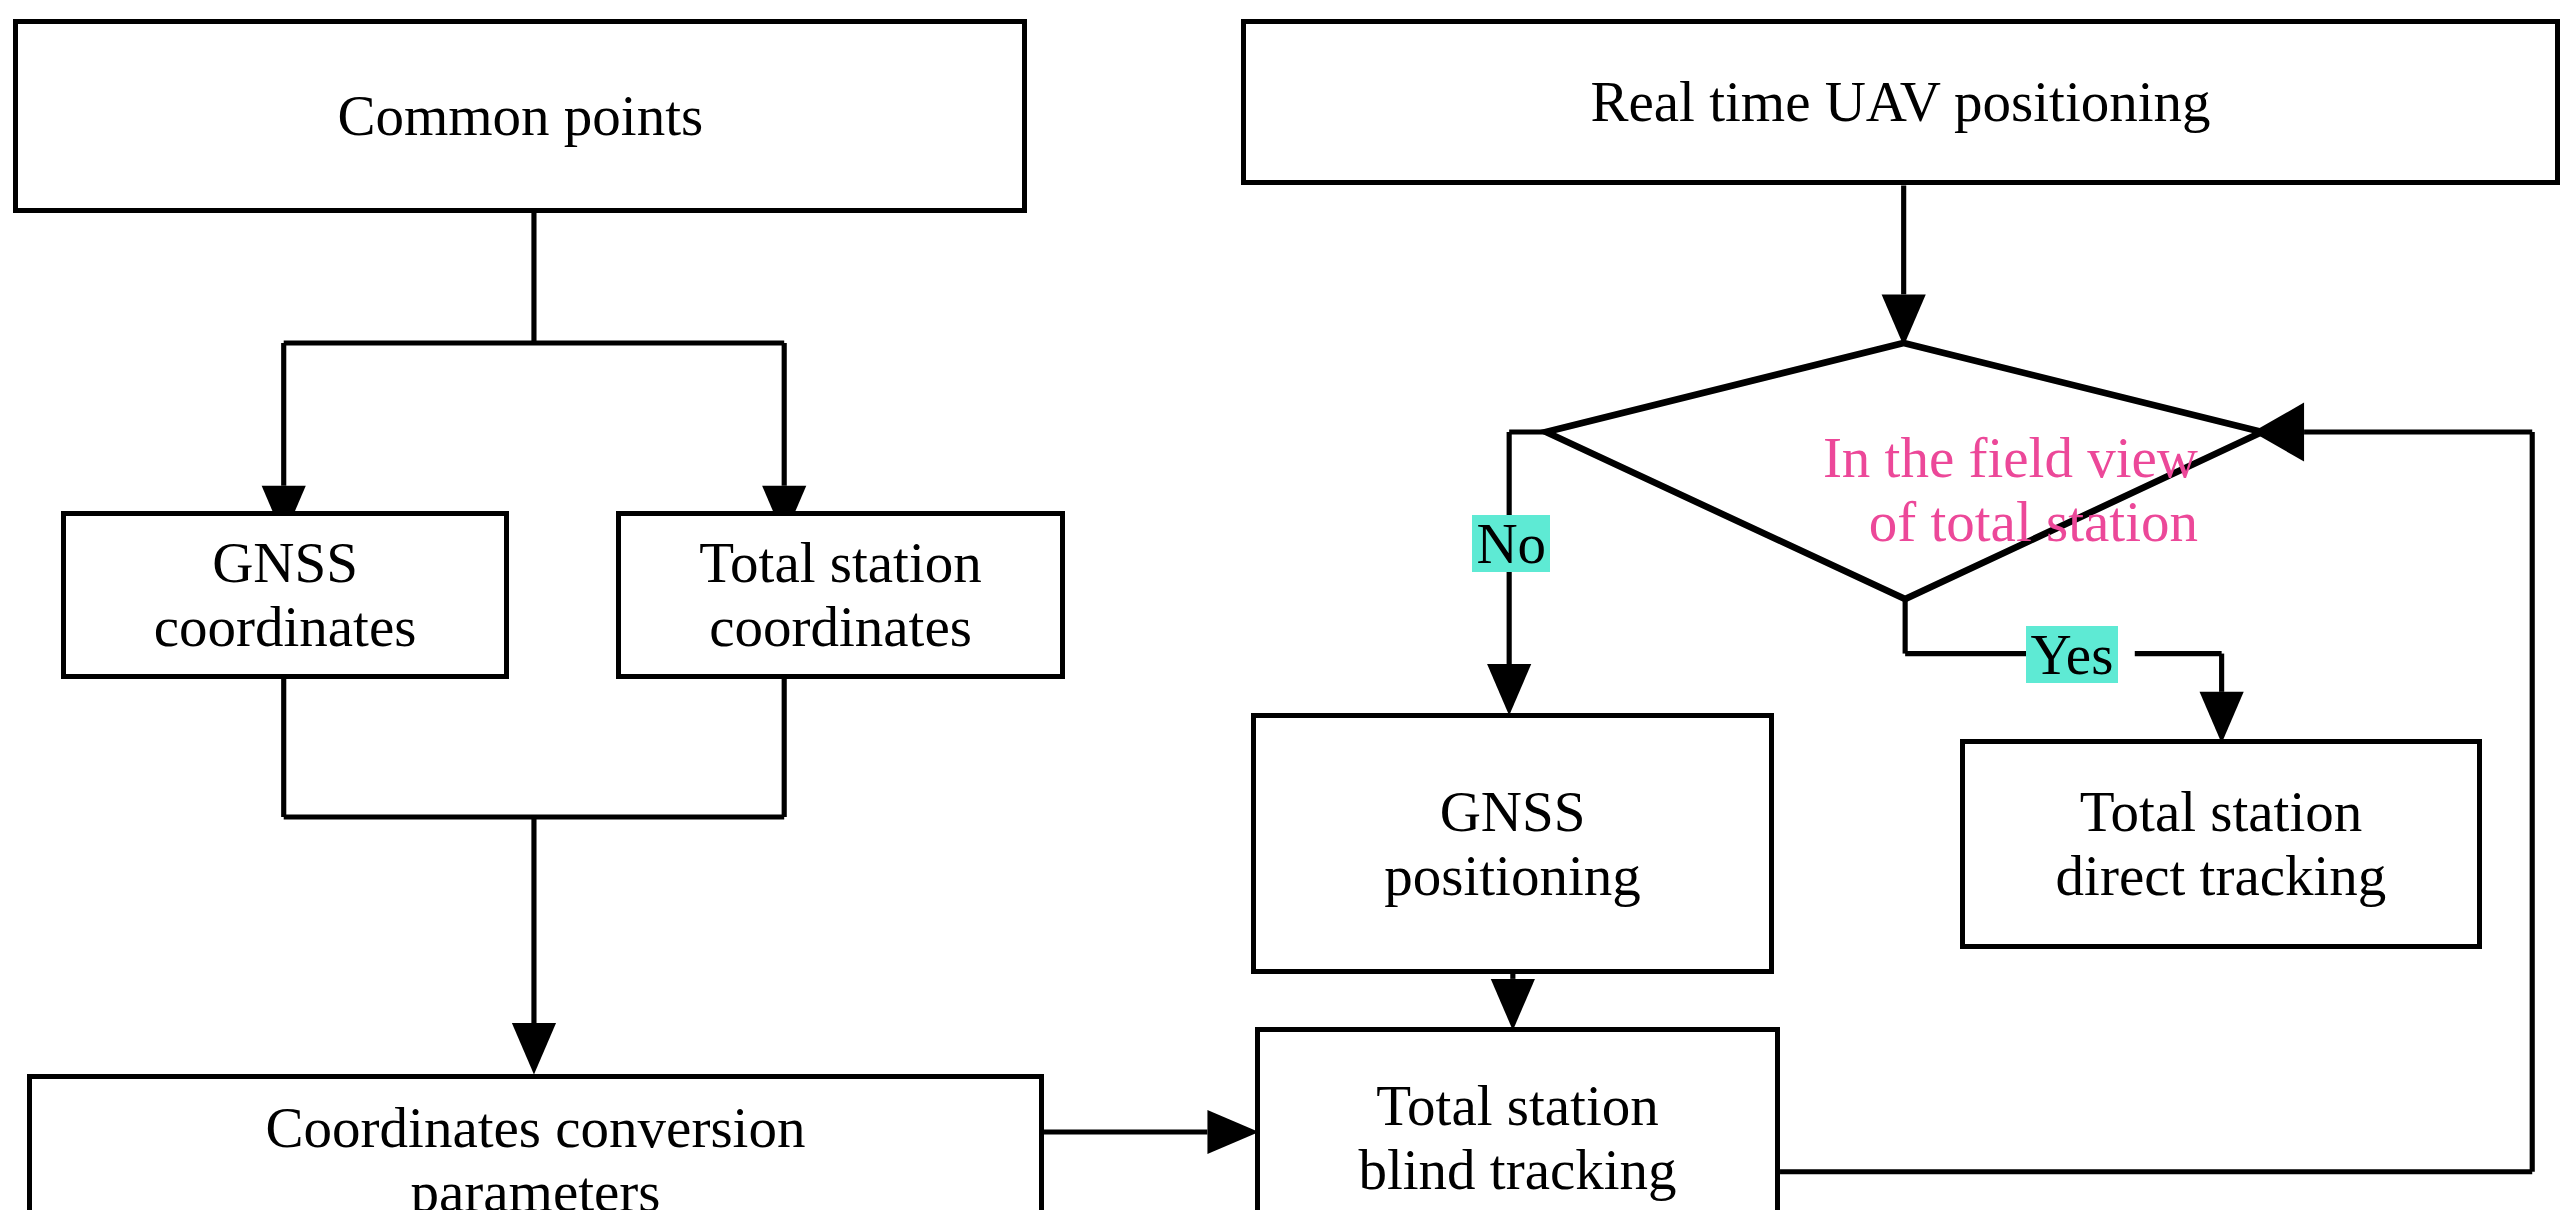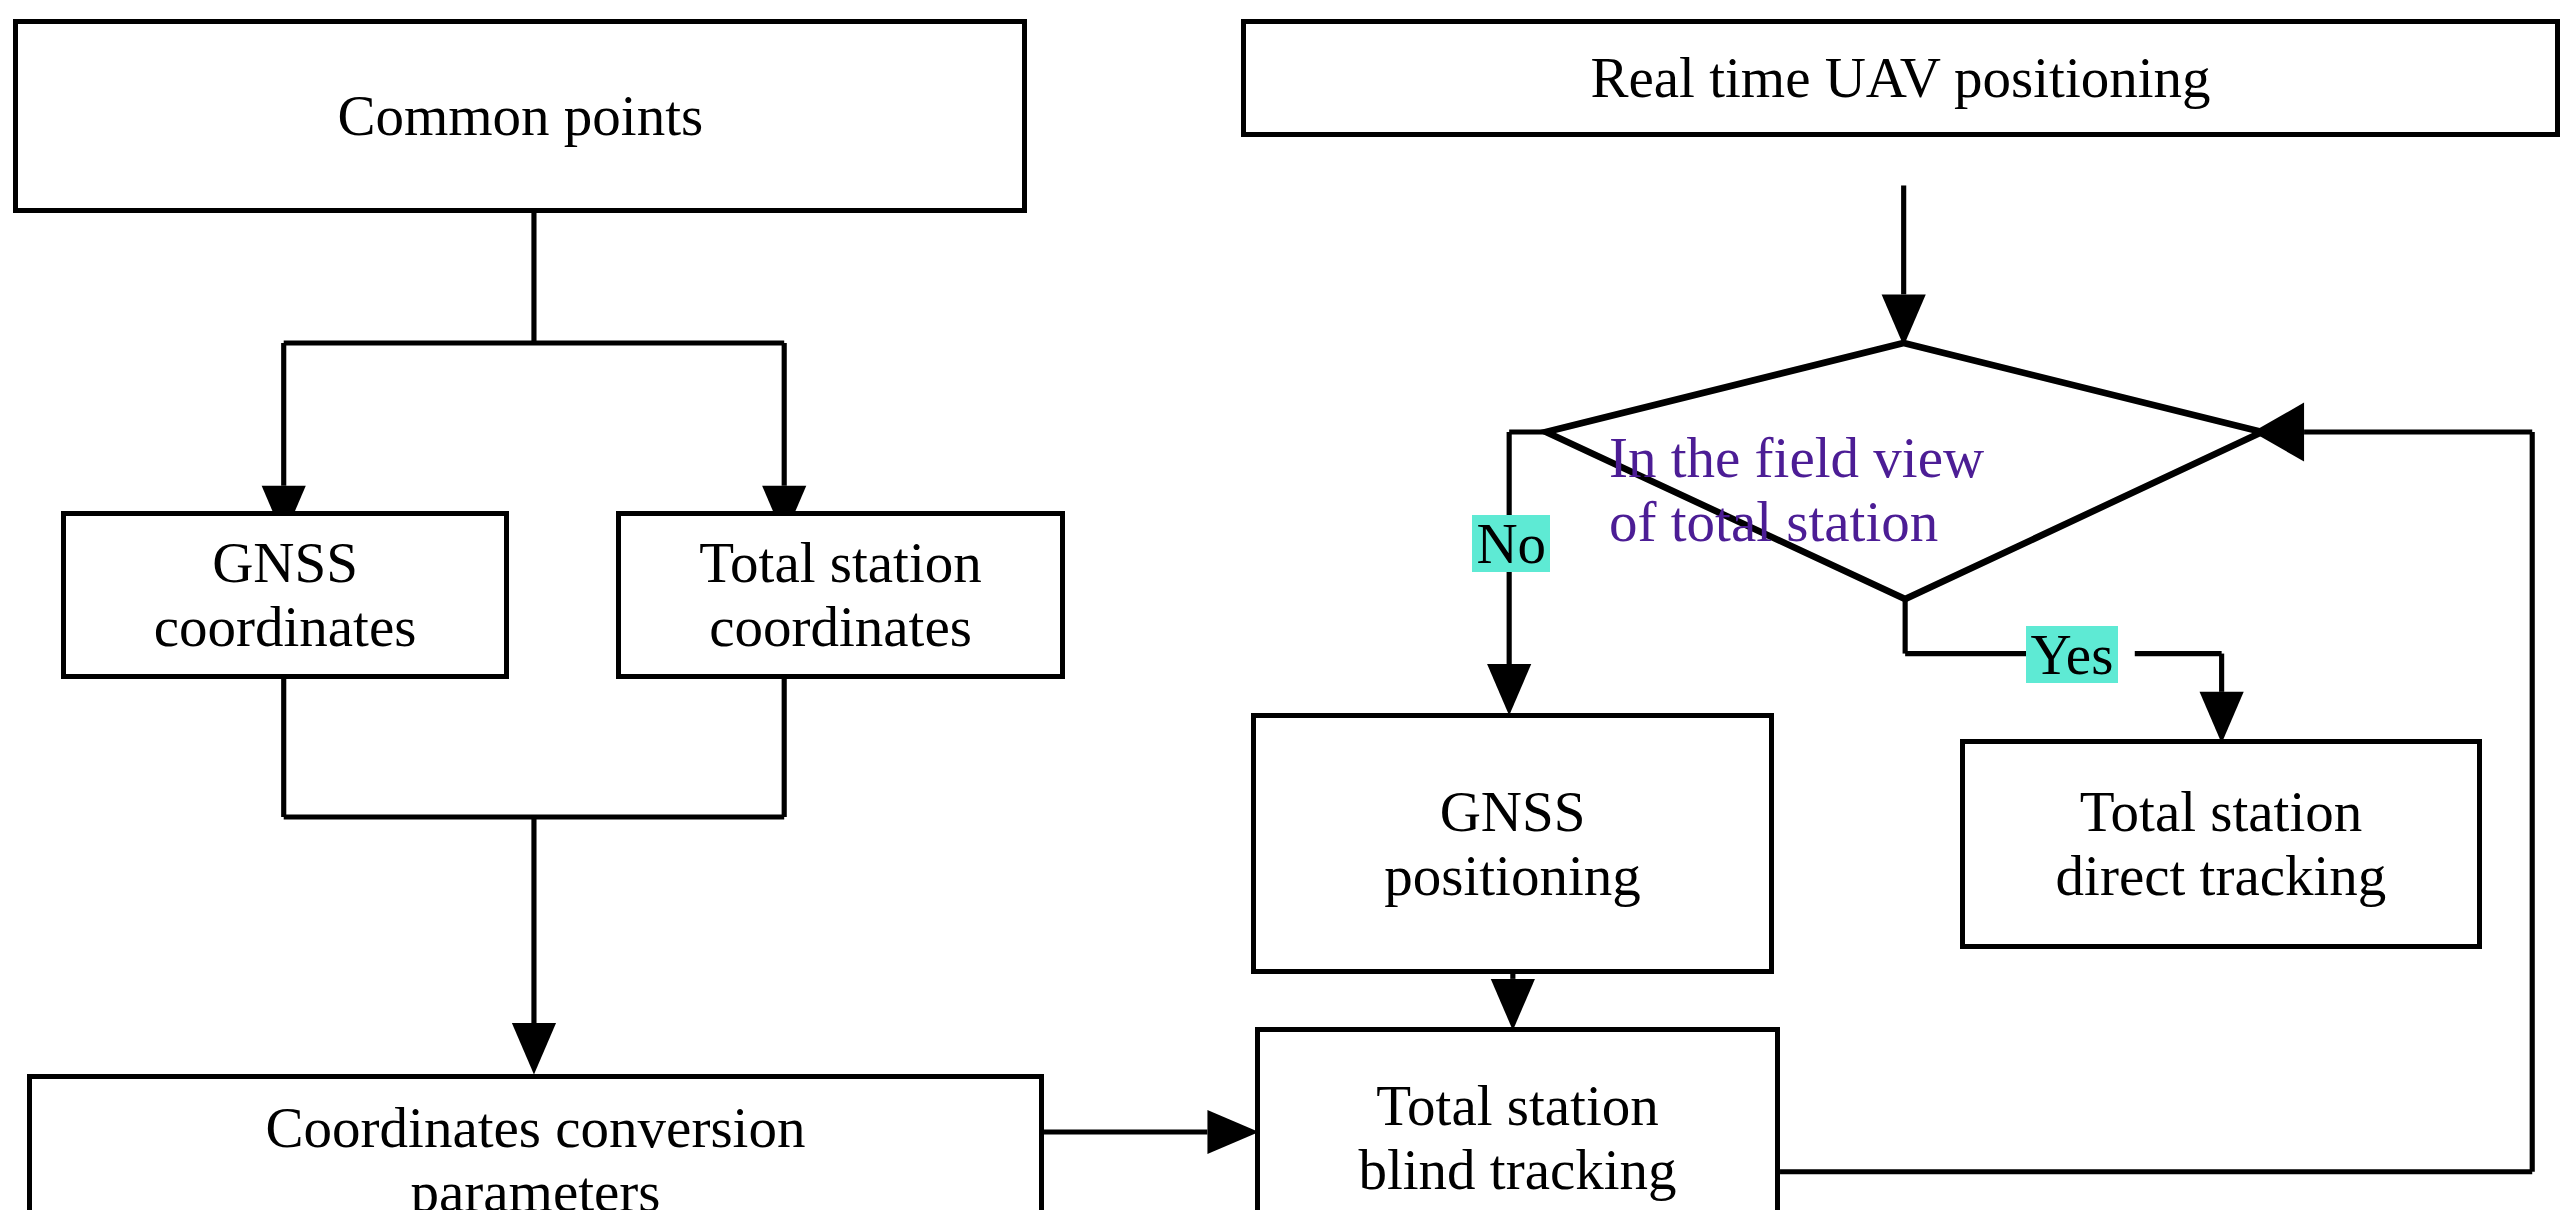--- a/index.html
+++ b/index.html
@@ -49,25 +49,25 @@
     color: #000000;
     font-family: "Liberation Serif", "DejaVu Serif", serif;
     font-size: 57px;
     line-height: 1;
     background: #5eead4;
     padding: 0 4.4px;
     white-space: nowrap;
   }
   .diamond-label {
     position: absolute;
-    color: #4c1d95;
+    color: #ec4899;
     font-family: "Liberation Serif", "DejaVu Serif", serif;
     font-size: 57px;
     line-height: 1.12;
-    text-align: left;
+    text-align: right;
     white-space: pre-line;
   }
 </style>
 </head>
 <body>
 
 <div id="diagram-root">
 
   <svg id="flow-svg" viewBox="0 0 3499 1644" xmlns="http://www.w3.org/2000/svg">
     <defs>
@@ -119,21 +119,21 @@
       <polygon points="3130,547 3130,627 3060,587"></polygon>
     </g>
 
     <polygon points="2586,466 3073,587 2588,814 2100,587" fill="#ffffff" stroke="#000000" stroke-width="9"></polygon>
   </svg>
 
   <div class="node-box" style="left:13.3px; top:19px; width:1014px; height:194px;">
     <span class="node-label">Common points</span>
   </div>
 
-  <div class="node-box" style="left:1241px; top:19px; width:1319px; height:118px;">
+  <div class="node-box" style="left:1241px; top:19px; width:1319px; height:166px;">
     <span class="node-label">Real time UAV positioning</span>
   </div>
 
   <div class="node-box" style="left:61px; top:511px; width:448px; height:168px;">
     <span class="node-label">GNSS
 coordinates</span>
   </div>
 
   <div class="node-box" style="left:616px; top:511px; width:449px; height:168px;">
     <span class="node-label">Total station

